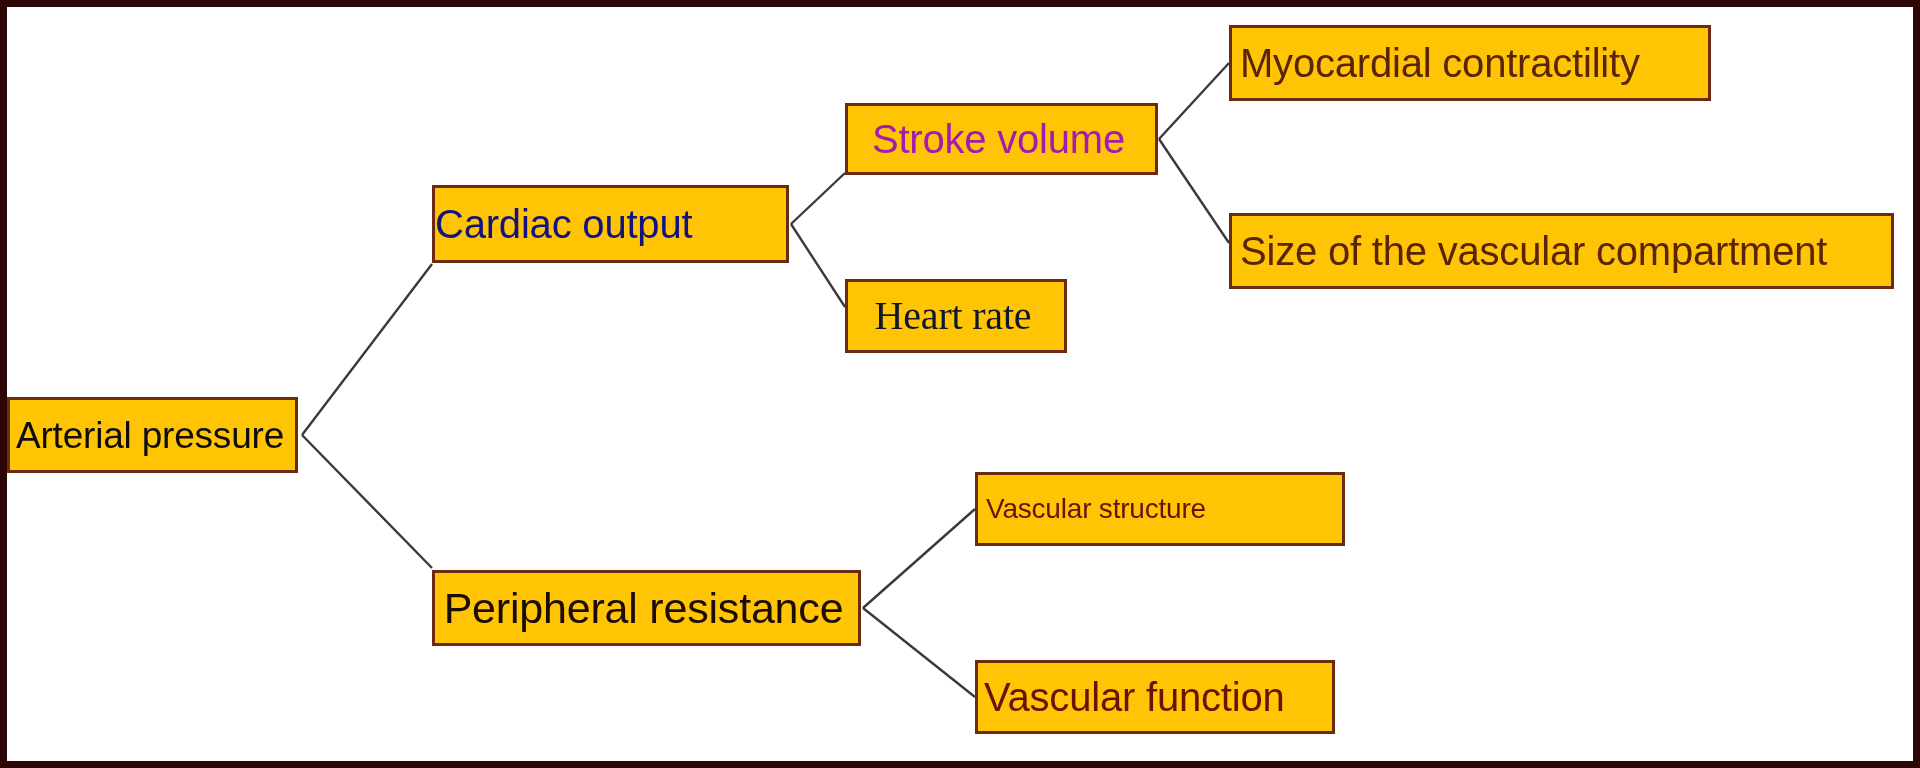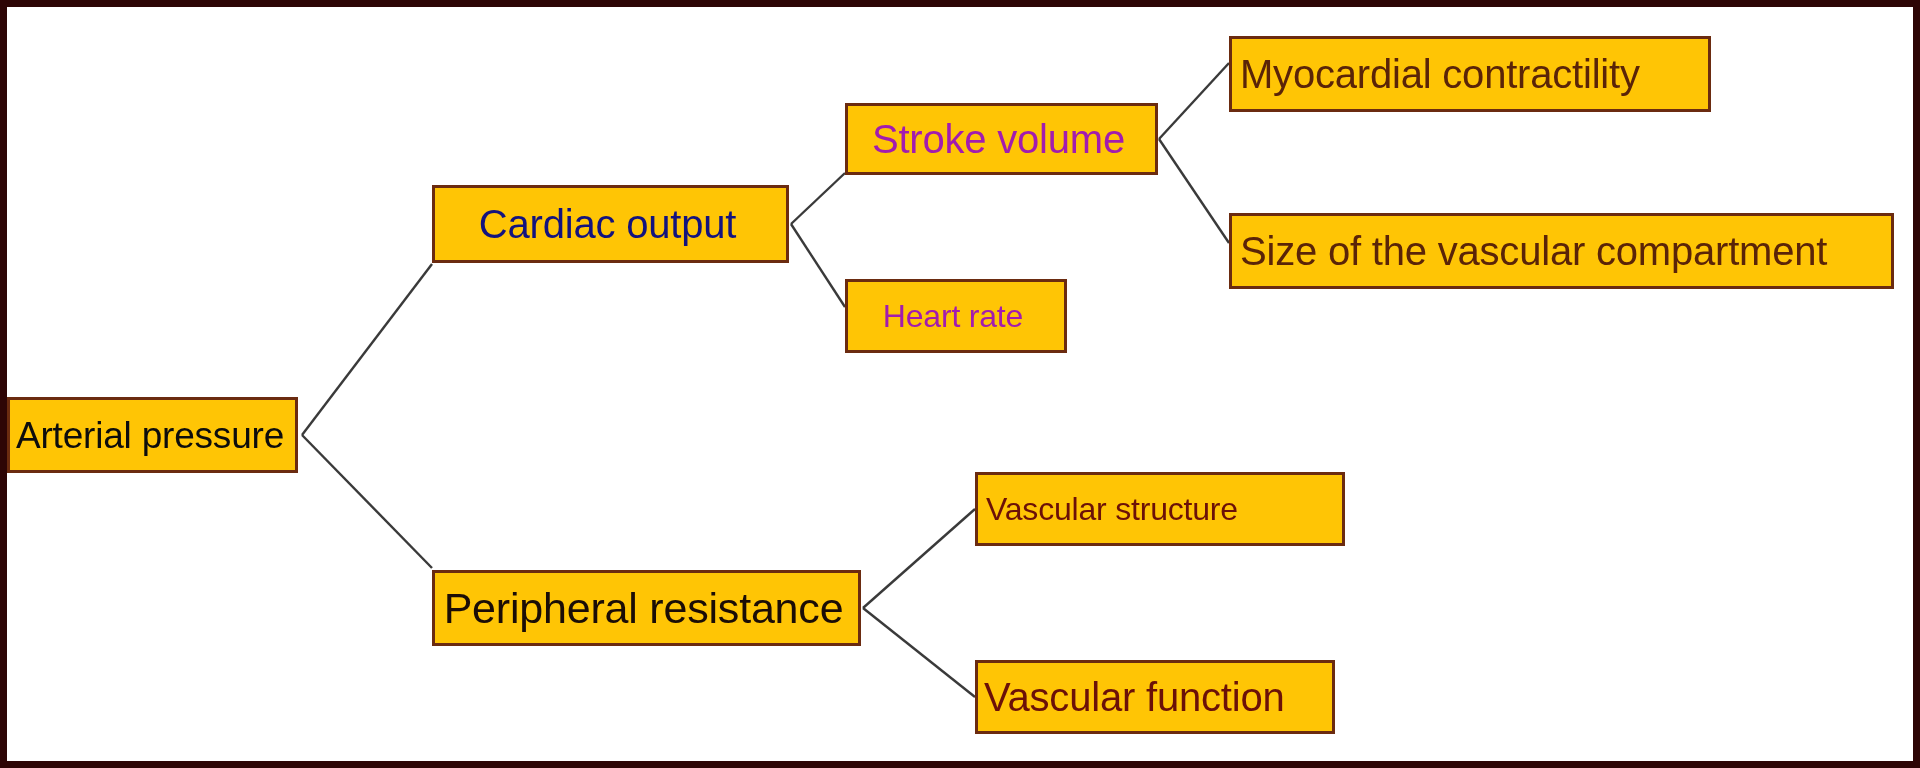--- a/index.html
+++ b/index.html
@@ -69,40 +69,40 @@
         <polyline points="1152,132 1222,56" fill="none" stroke="#3a3a3a" stroke-width="2.4" stroke-linecap="butt"></polyline>
         <polyline points="1152,132 1222,236" fill="none" stroke="#3a3a3a" stroke-width="2.4" stroke-linecap="butt"></polyline>
         <polyline points="856,601 968,502" fill="none" stroke="#3a3a3a" stroke-width="2.4" stroke-linecap="butt"></polyline>
         <polyline points="856,601 968,690" fill="none" stroke="#3a3a3a" stroke-width="2.4" stroke-linecap="butt"></polyline>
       </svg>
 
     <div id="nodes">
         <div class="node" style="left: 0px; top: 390px; width: 291px; height: 76px; background: rgb(255, 197, 5); border-color: rgb(107, 43, 16); justify-content: flex-start;">
           <span class="label" style="color: rgb(13, 13, 13); font-size: 37px; padding-left: 6px;">Arterial pressure</span>
         </div>
-        <div class="node" style="left: 425px; top: 178px; width: 357px; height: 78px; background: rgb(255, 197, 5); border-color: rgb(107, 43, 16); justify-content: center;">
+        <div class="node" style="left: 425px; top: 178px; width: 357px; height: 78px; background: rgb(255, 197, 5); border-color: rgb(107, 43, 16); ">
           <span class="label" style="color: rgb(19, 19, 126); font-size: 40px; padding-left: 0px;">Cardiac output</span>
         </div>
         <div class="node" style="left: 425px; top: 563px; width: 429px; height: 76px; background: rgb(255, 197, 5); border-color: rgb(107, 43, 16); justify-content: center;">
           <span class="label" style="color: rgb(27, 13, 6); font-size: 43px; padding-left: 0px;">Peripheral resistance</span>
         </div>
         <div class="node" style="left: 838px; top: 96px; width: 313px; height: 72px; background: rgb(255, 197, 5); border-color: rgb(107, 43, 16); justify-content: center;">
           <span class="label" style="color: #a21caf; font-size: 40px; padding-left: 0px;">Stroke volume</span>
         </div>
         <div class="node" style="left: 838px; top: 272px; width: 222px; height: 74px; background: rgb(255, 197, 5); border-color: rgb(107, 43, 16); justify-content: center;">
-          <span class="label" style="color: #a21caf; font-size: 32px; padding-left: 0px;">Heart rate</span>
+          <span class="label" style="color: #0f172a; font-size: 40px; padding-left: 0px; font-family: Liberation Serif, serif;">Heart rate</span>
         </div>
-        <div class="node" style="left: 1222px; top: 18px; width: 482px; height: 76px; background: rgb(255, 197, 5); border-color: rgb(107, 43, 16); justify-content: flex-start; margin-top: 11px;">
+        <div class="node" style="left: 1222px; top: 18px; width: 482px; height: 76px; background: rgb(255, 197, 5); border-color: rgb(107, 43, 16); justify-content: flex-start;">
           <span class="label" style="color: rgb(90, 36, 8); font-size: 40px; padding-left: 8px;">Myocardial contractility</span>
         </div>
         <div class="node" style="left: 1222px; top: 198px; width: 665px; height: 76px; background: rgb(255, 197, 5); border-color: rgb(107, 43, 16); justify-content: flex-start; margin-top: 8px;">
           <span class="label" style="color: rgb(90, 36, 8); font-size: 40px; padding-left: 8px;">Size of the vascular compartment</span>
         </div>
         <div class="node" style="left: 968px; top: 465px; width: 370px; height: 74px; background: rgb(255, 197, 5); border-color: rgb(107, 43, 16); justify-content: flex-start;">
-          <span class="label" style="color: rgb(107, 17, 8); font-size: 32px; padding-left: 8px;">Vascular structure</span>
+          <span class="label" style="color: rgb(107, 17, 8); font-size: 28px; padding-left: 8px;">Vascular structure</span>
         </div>
         <div class="node" style="left: 968px; top: 653px; width: 360px; height: 74px; background: rgb(255, 197, 5); border-color: rgb(107, 43, 16); justify-content: flex-start;">
           <span class="label" style="color: rgb(107, 17, 8); font-size: 40px; ">Vascular function</span>
         </div>
       </div>
 
   </div>
 </div>
 
 </body></html>

